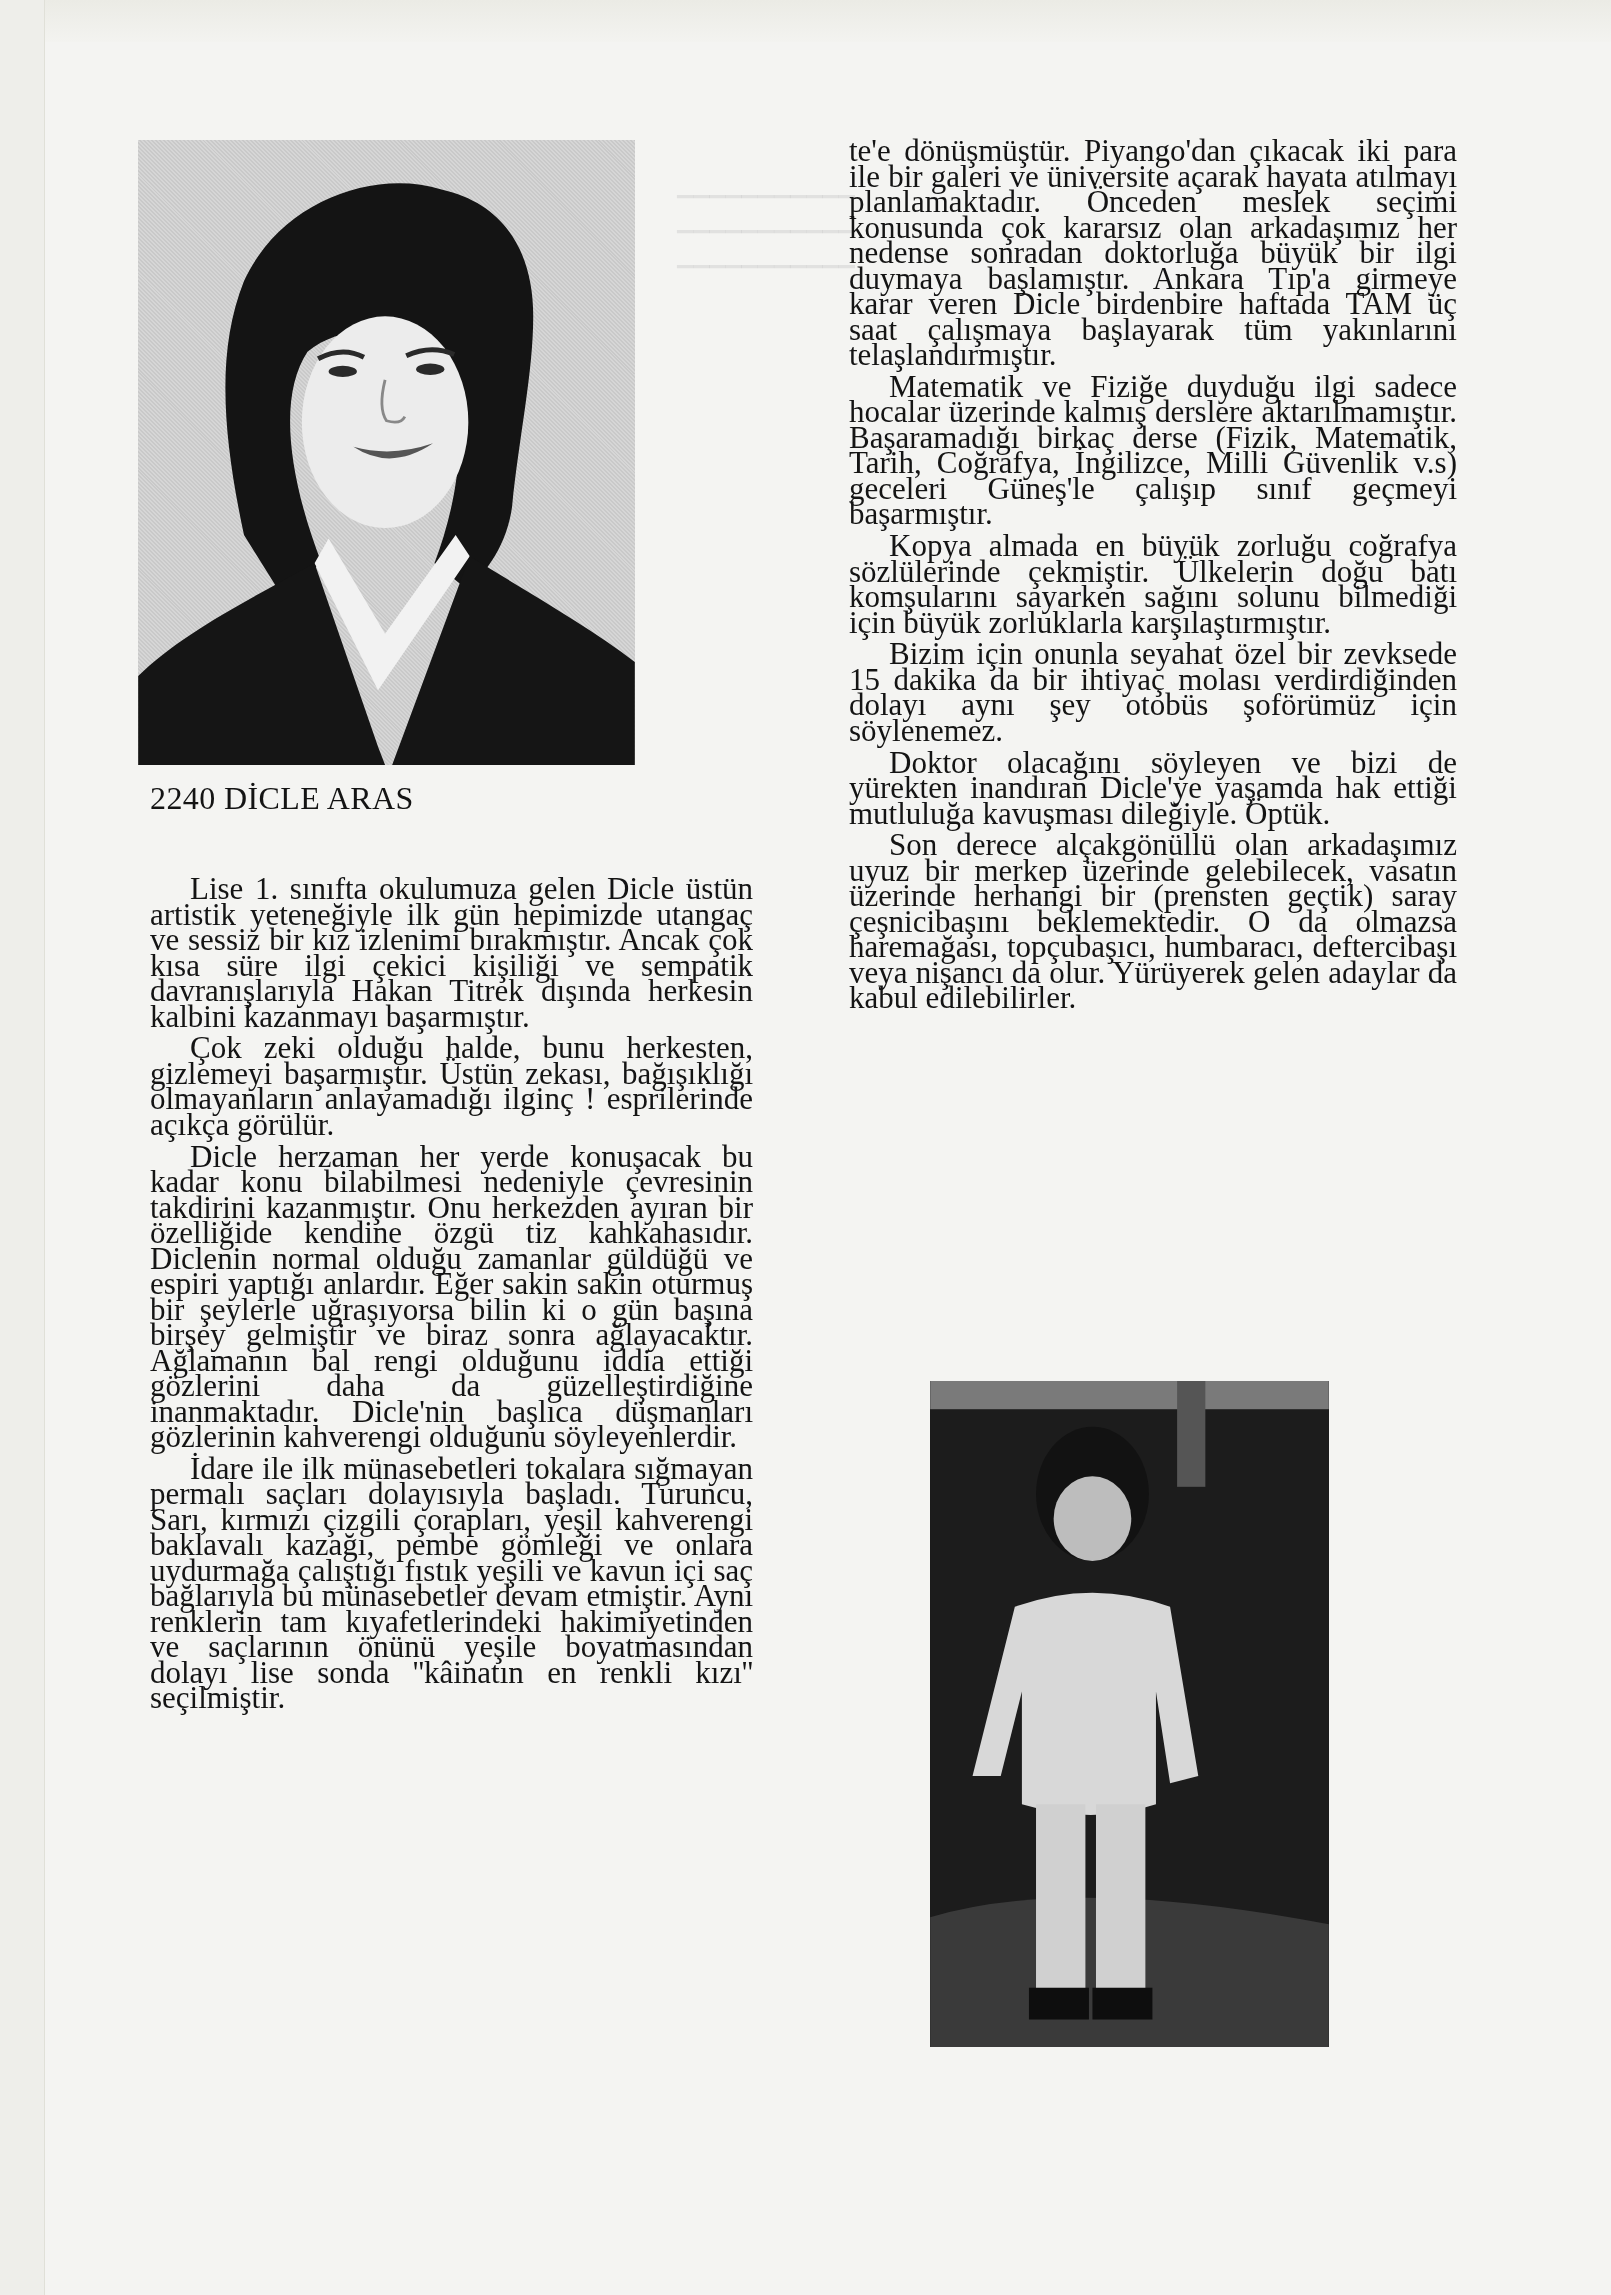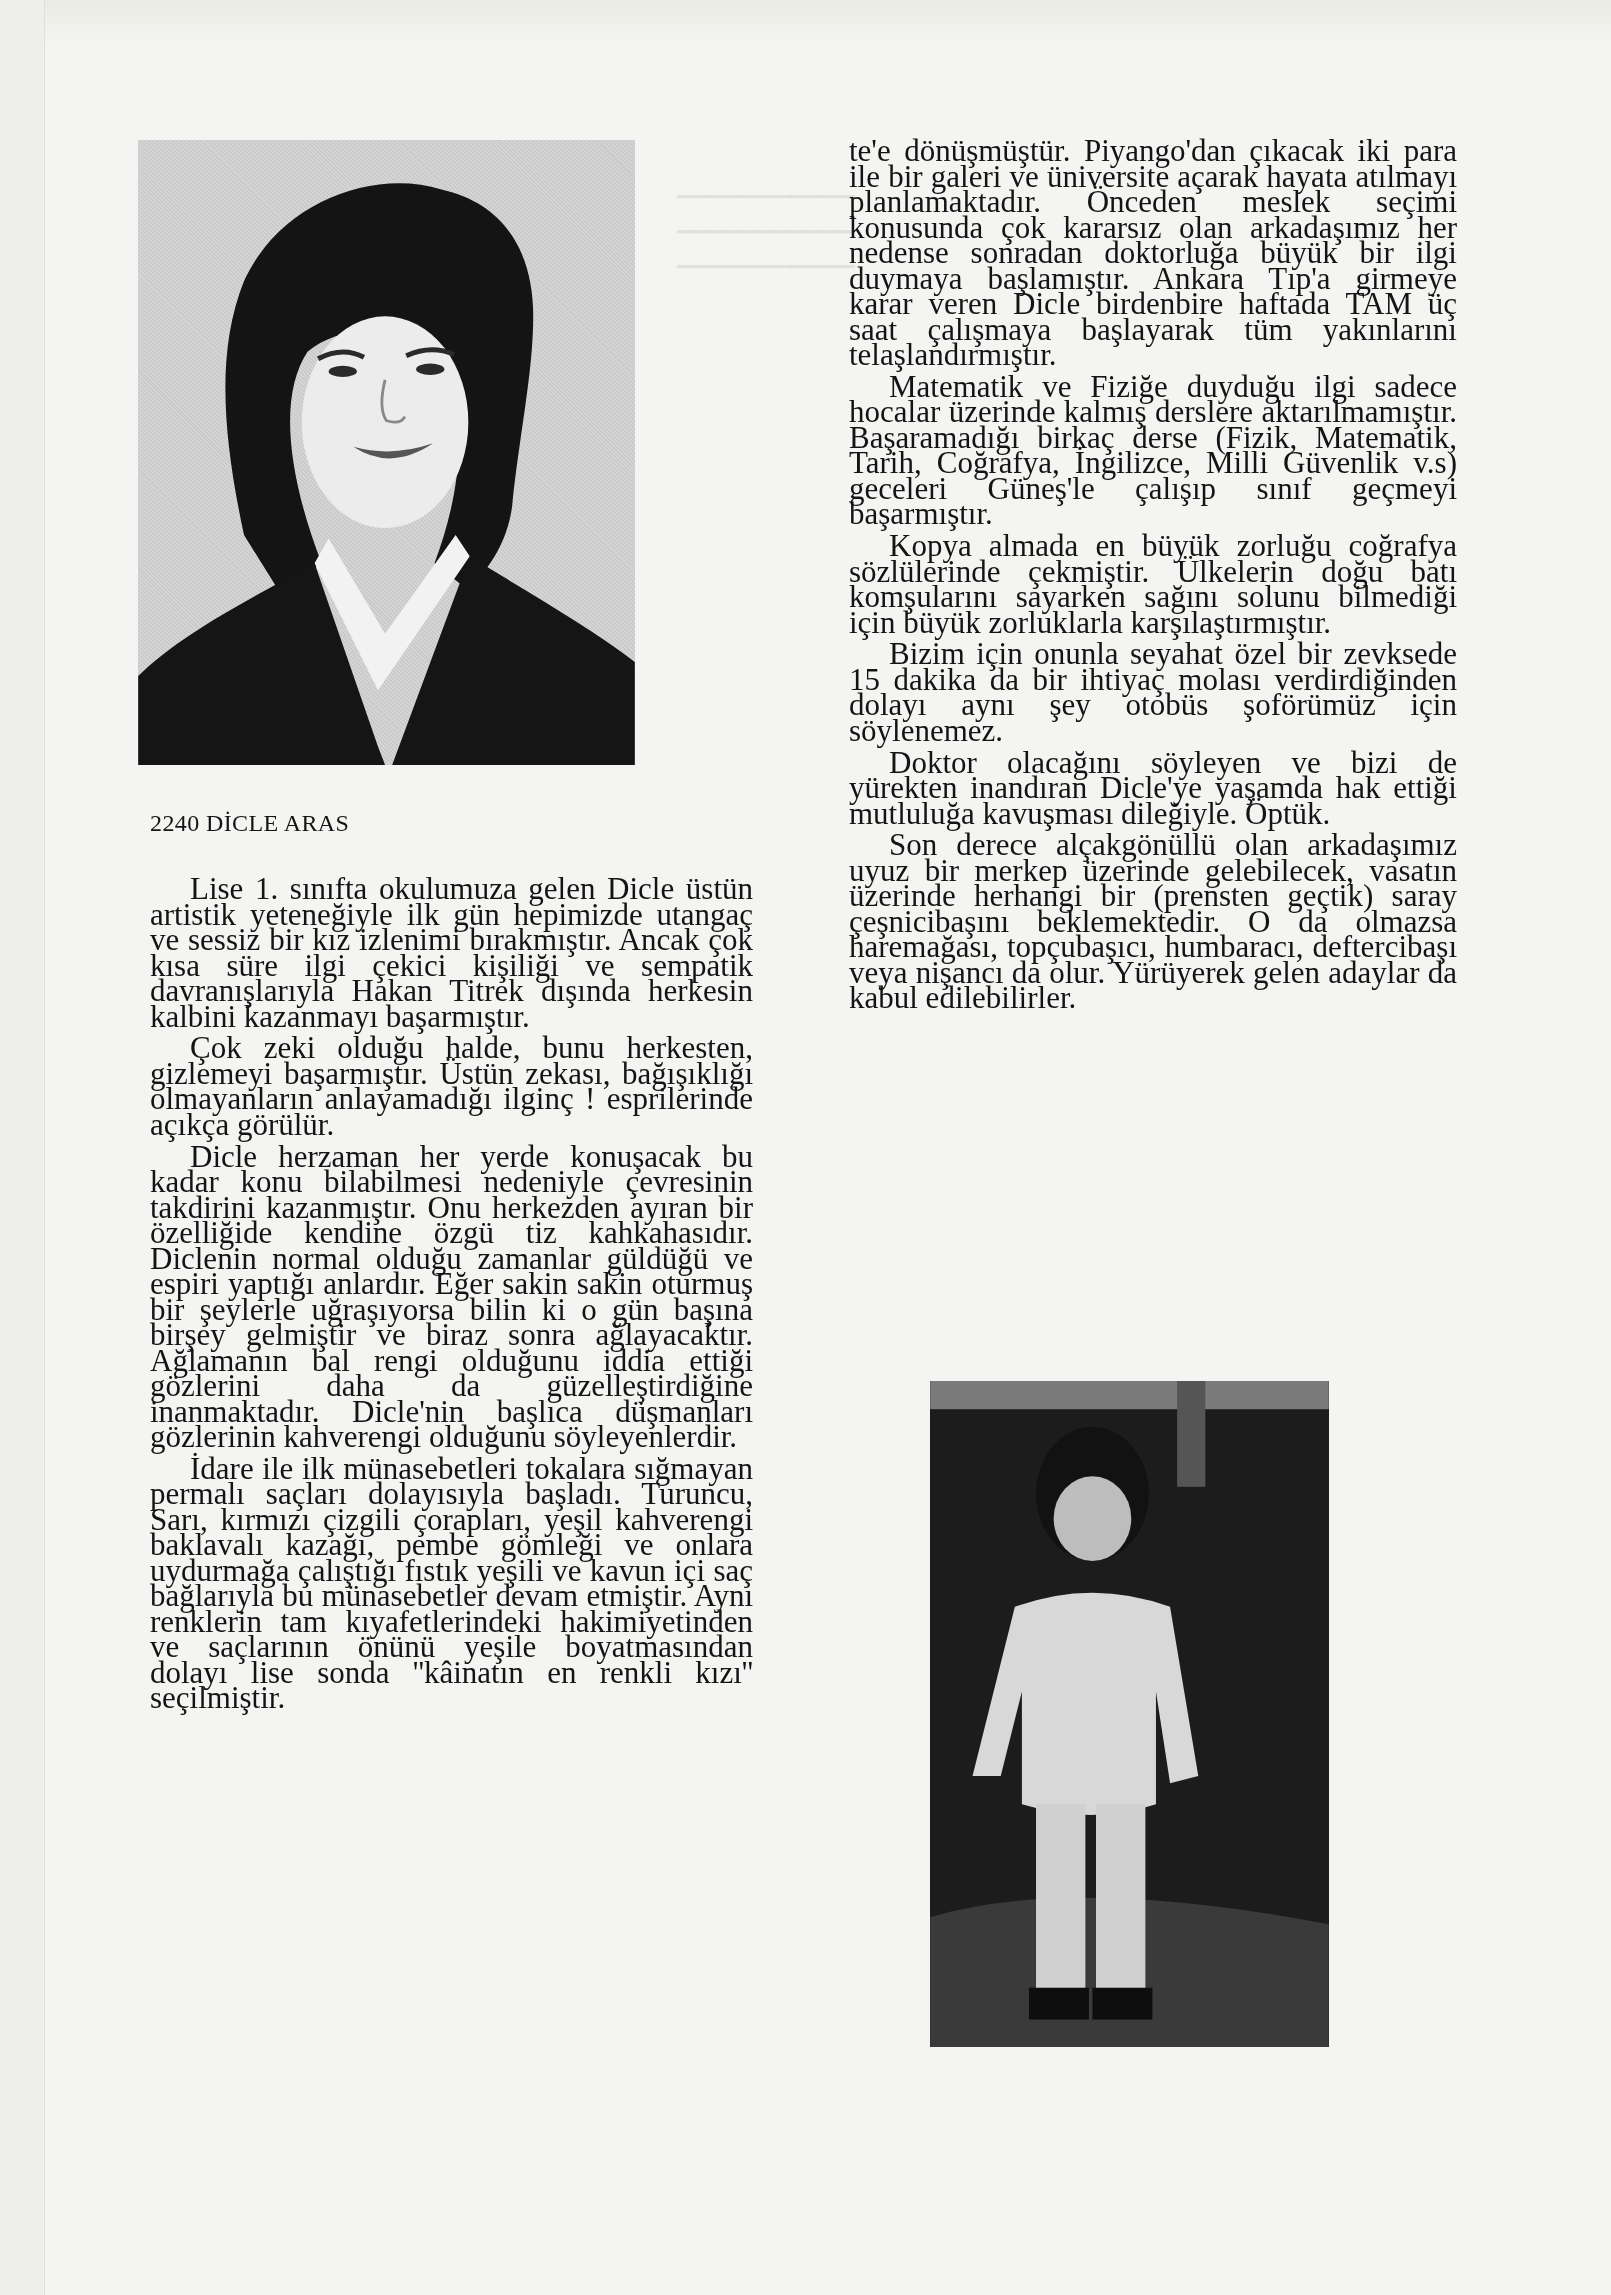--- a/index.html
+++ b/index.html
@@ -15,21 +15,21 @@
     background: #eeeeea; border-right: 0.7px solid #e0e0d8; }
   .bleed { position: absolute; color: rgba(90,90,100,0.12); font-size: 21px; line-height: 35px;
     white-space: pre; pointer-events: none; }
 
   .photo { position: absolute; overflow: hidden; }
   .portrait { left: 138px; top: 140px; width: 497px; height: 625px; background: #cfcfcf; }
   .portrait .bg { position: absolute; inset: 0;
     background: repeating-linear-gradient(45deg, #c9c9c9 0 1.4px, #d6d6d6 1.4px 2.8px); }
   .child { left: 930px; top: 1381px; width: 399px; height: 666px; background: #1d1d1d; }
 
-  .caption { position: absolute; left: 150px; top: 810px; font-size: 24px; letter-spacing: 0.4px; }
+  .caption { position: absolute; left: 150px; top: 780px; font-size: 32px; letter-spacing: 0.4px; }
 
   .col { position: absolute; font-size: 31px; line-height: 25.5px; text-align: justify; }
   .col p { margin: 0 0 6.3px 0; text-indent: 0; }
   .col p.ind { text-indent: 40px; }
   .col-left { left: 150px; top: 876px; width: 603px; }
   .col-right { left: 849px; top: 138px; width: 608px; }
 </style>
 </head>
 <body>
 

